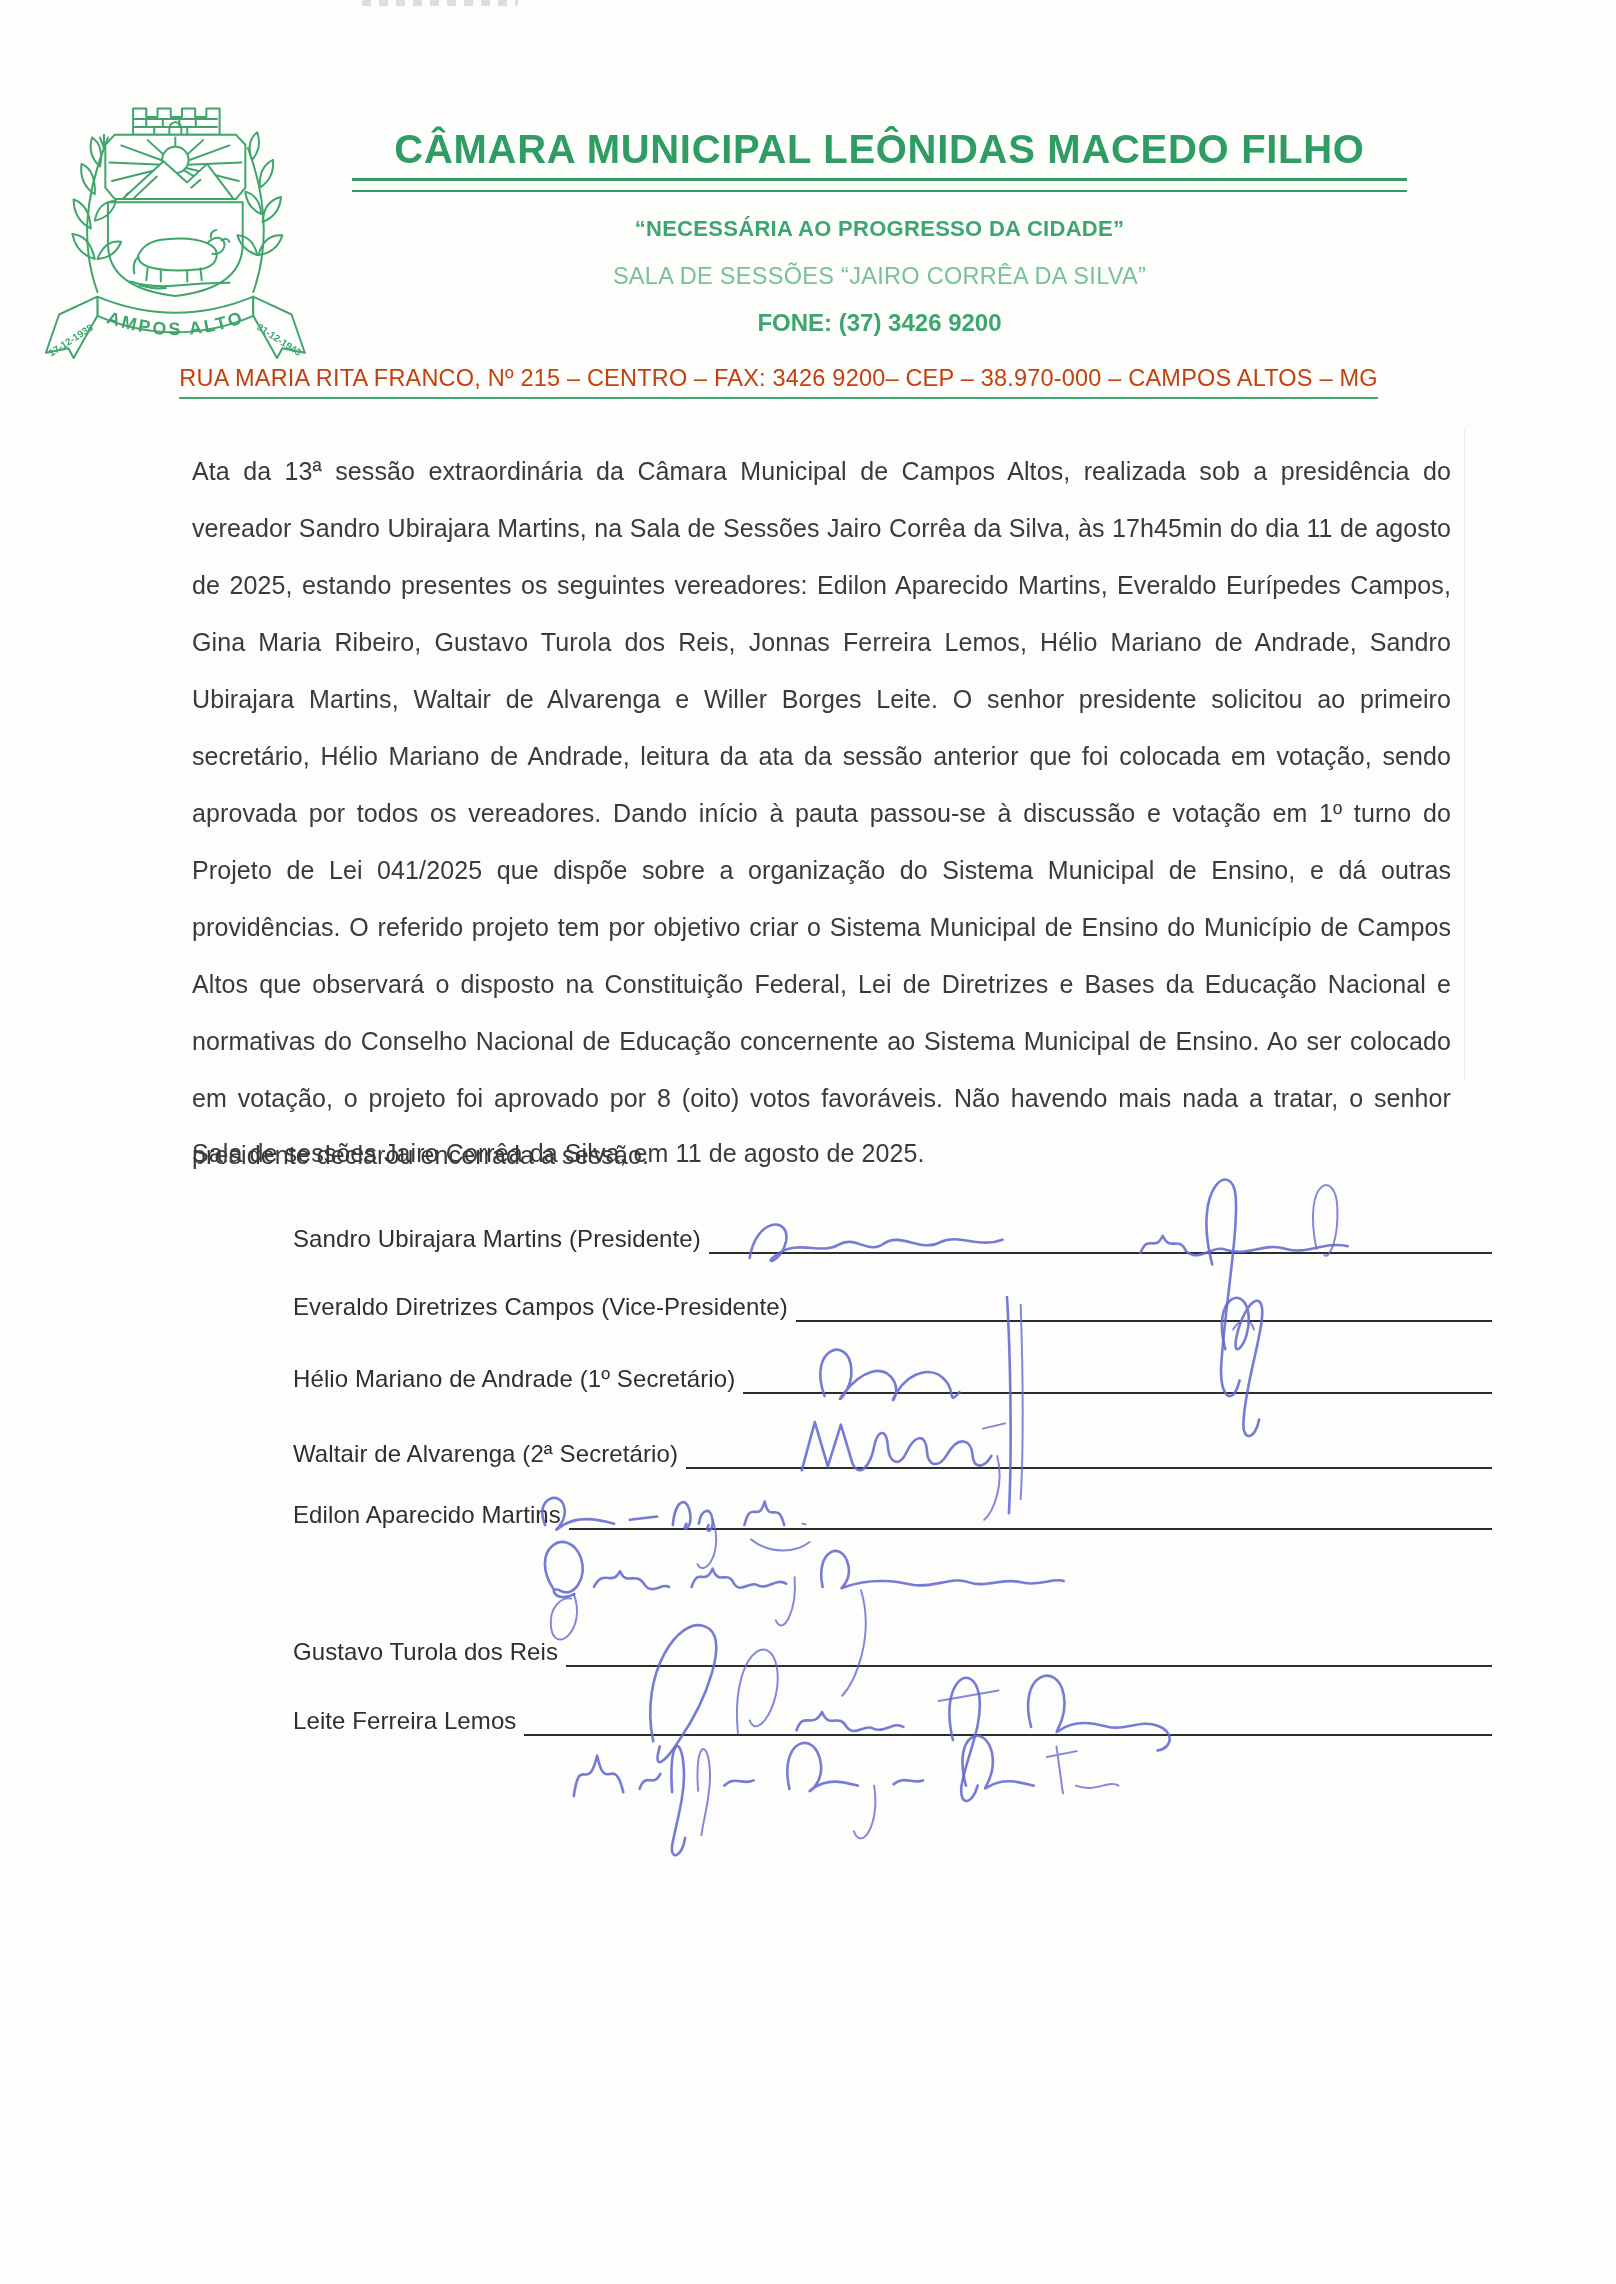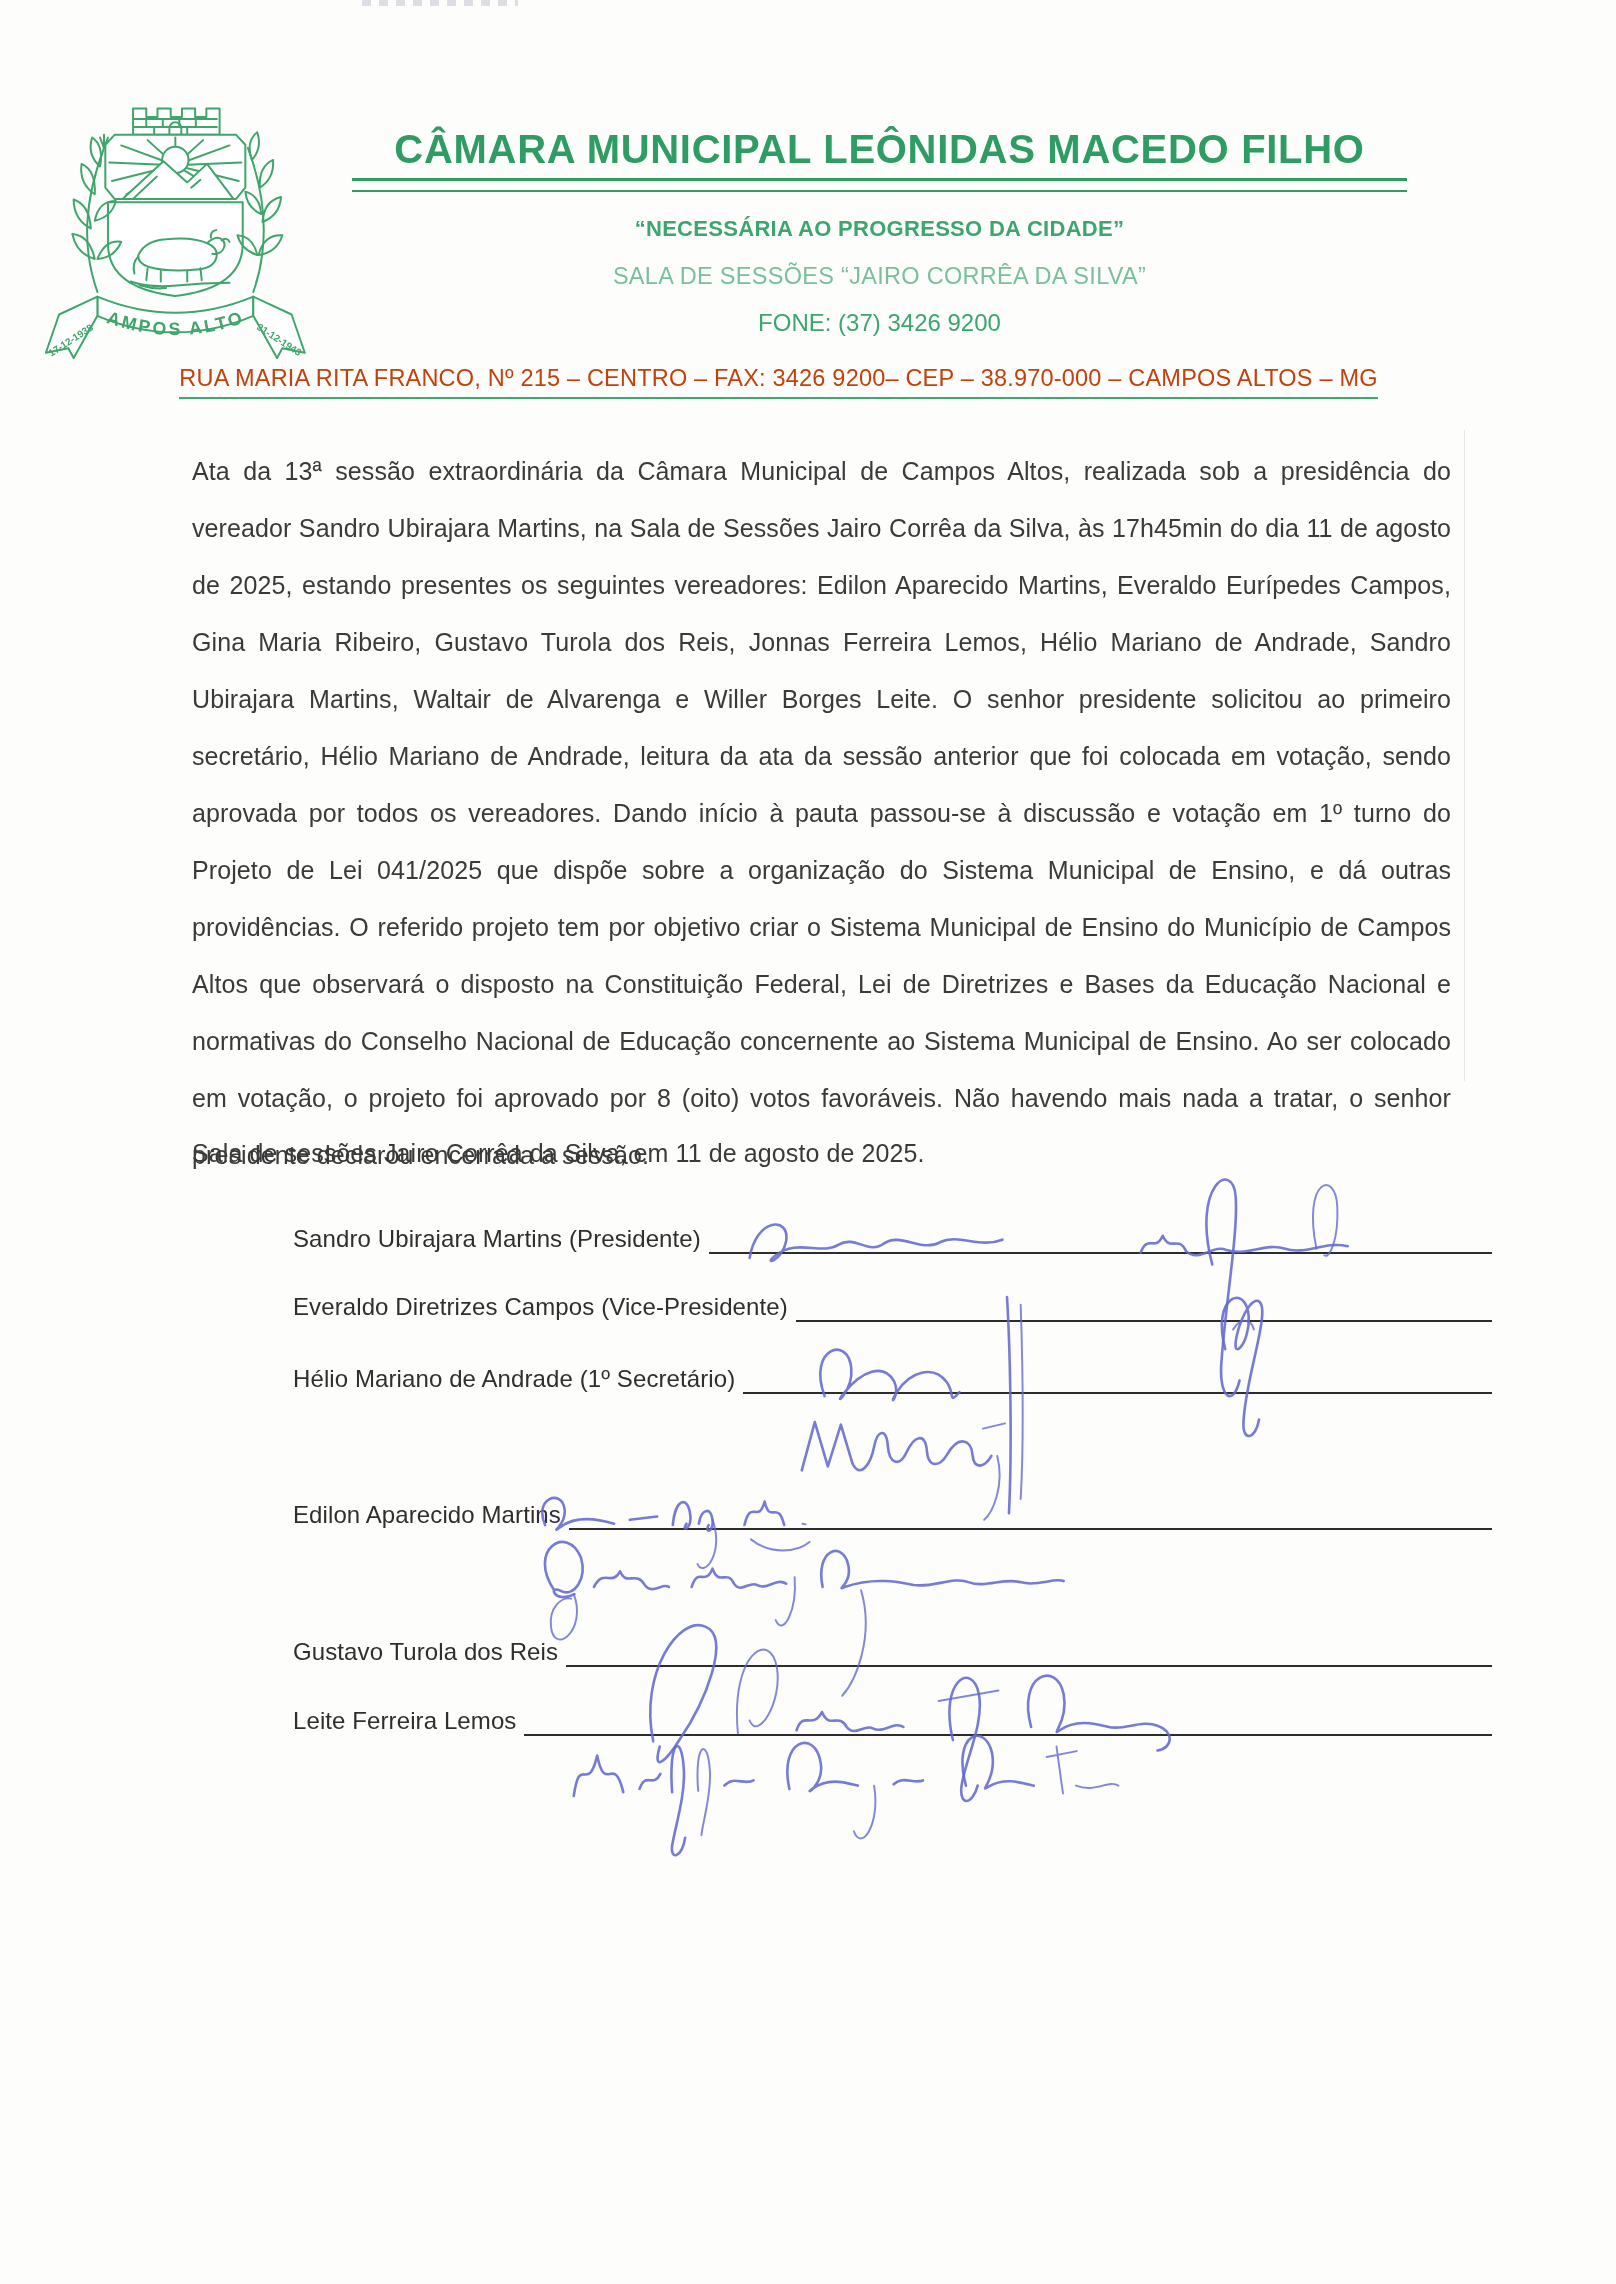--- a/index.html
+++ b/index.html
@@ -26,21 +26,21 @@
   .title{
     font-size:40px;font-weight:bold;color:#2f9d63;letter-spacing:0.7px;
     line-height:43px;white-space:nowrap;
   }
   .title-rule{
     width:1055px;margin:6.5px auto 0 auto;height:9.8px;
     border-top:3.9px solid #2f9d63;border-bottom:2.6px solid #2f9d63;
   }
   .motto{margin-top:23.5px;font-size:22px;font-weight:bold;color:#3da56e;letter-spacing:0.3px;}
   .hall{margin-top:21px;font-size:23.5px;color:#79c09a;letter-spacing:0.3px;}
-  .phone{margin-top:19.5px;font-size:24px;font-weight:normal;color:#3da56e;}
+  .phone{margin-top:19.5px;font-size:24px;font-weight:bold;color:#3da56e;}
   .address-wrap{position:absolute;left:0;top:329px;width:1557px;text-align:center;}
   .address{
     display:inline-block;font-size:23.5px;color:#c2410c;letter-spacing:0.2px;
     border-bottom:2.6px solid #3fa672;padding-bottom:5.2px;white-space:nowrap;margin-top:36px;
   }
   
   .body-paragraph{
     position:absolute;left:192px;top:443px;width:1259px;
     font-size:25px;line-height:57px;color:#3a3a3a;
     text-align:justify;letter-spacing:0.1px;
@@ -177,20 +177,24 @@
     <span class="sig-line"></span>
   </div>
   <div class="sig-row" style="top:1288px">
     <span class="sig-label">Everaldo Diretrizes Campos (Vice-Presidente)</span>
     <span class="sig-line"></span>
   </div>
   <div class="sig-row" style="top:1360px">
     <span class="sig-label">Hélio Mariano de Andrade (1º Secretário)</span>
     <span class="sig-line"></span>
   </div>
+  <div class="sig-row" style="top:1435px">
+    <span class="sig-label">Waltair de Alvarenga (2ª Secretário)</span>
+    <span class="sig-line"></span>
+  </div>
   <div class="sig-row" style="top:1496px">
     <span class="sig-label">Edilon Aparecido Martins</span>
     <span class="sig-line"></span>
   </div>
   <div class="sig-row" style="top:1633px">
     <span class="sig-label">Gustavo Turola dos Reis</span>
     <span class="sig-line"></span>
   </div>
   <div class="sig-row" style="top:1702px">
     <span class="sig-label">Leite Ferreira Lemos</span>

